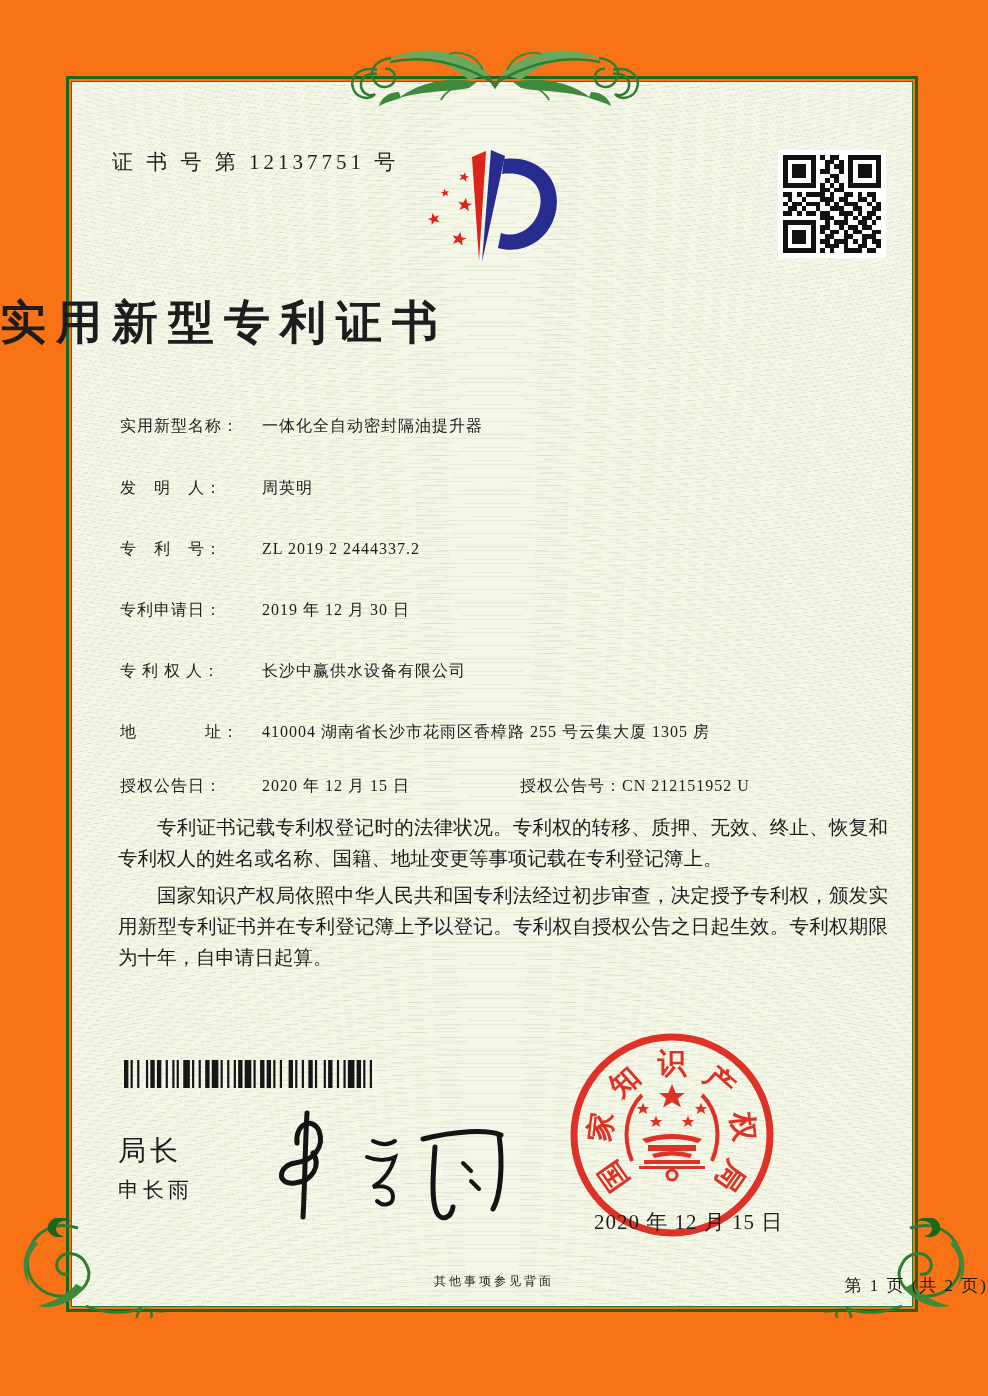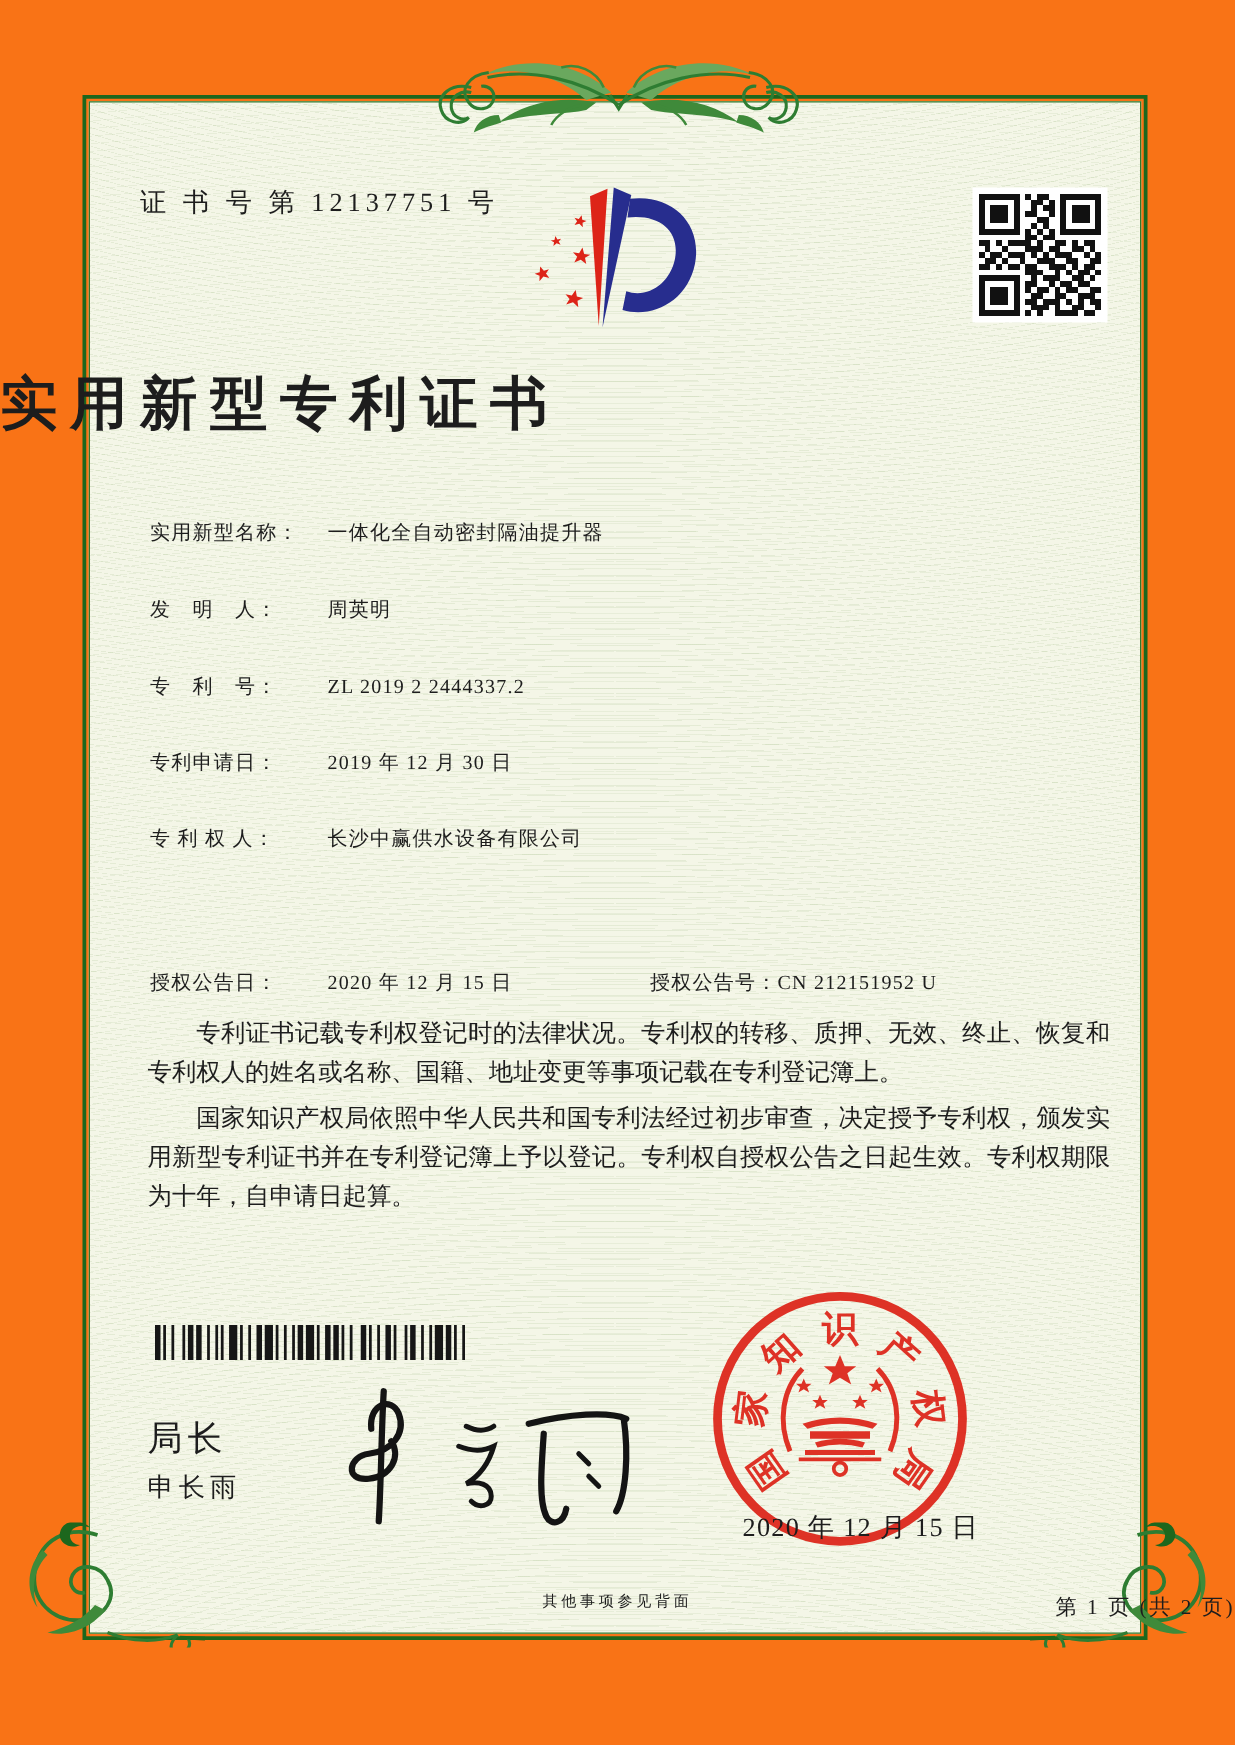--- a/index.html
+++ b/index.html
@@ -342,20 +342,23 @@
   </div>
   <div class="abs field" style="top:539px">
     <span class="lbl">专　利　号：</span><span>ZL 2019 2 2444337.2</span>
   </div>
   <div class="abs field" style="top:600px">
     <span class="lbl">专利申请日：</span><span>2019 年 12 月 30 日</span>
   </div>
   <div class="abs field" style="top:661px">
     <span class="lbl">专 利 权 人：</span><span>长沙中赢供水设备有限公司</span>
   </div>
+  <div class="abs field" style="top:722px">
+    <span class="lbl">地　　　　址：</span><span>410004 湖南省长沙市花雨区香樟路 255 号云集大厦 1305 房</span>
+  </div>
   <div class="abs field" style="top:776px;width:770px">
     <span class="lbl">授权公告日：</span><span>2020 年 12 月 15 日</span>
     <span class="field2"><span>授权公告号：</span><span>CN 212151952 U</span></span>
   </div>
 
   <div class="abs paras">
     <p>专利证书记载专利权登记时的法律状况。专利权的转移、质押、无效、终止、恢复和专利权人的姓名或名称、国籍、地址变更等事项记载在专利登记簿上。</p>
     <p>国家知识产权局依照中华人民共和国专利法经过初步审查，决定授予专利权，颁发实用新型专利证书并在专利登记簿上予以登记。专利权自授权公告之日起生效。专利权期限为十年，自申请日起算。</p>
   </div>
 

